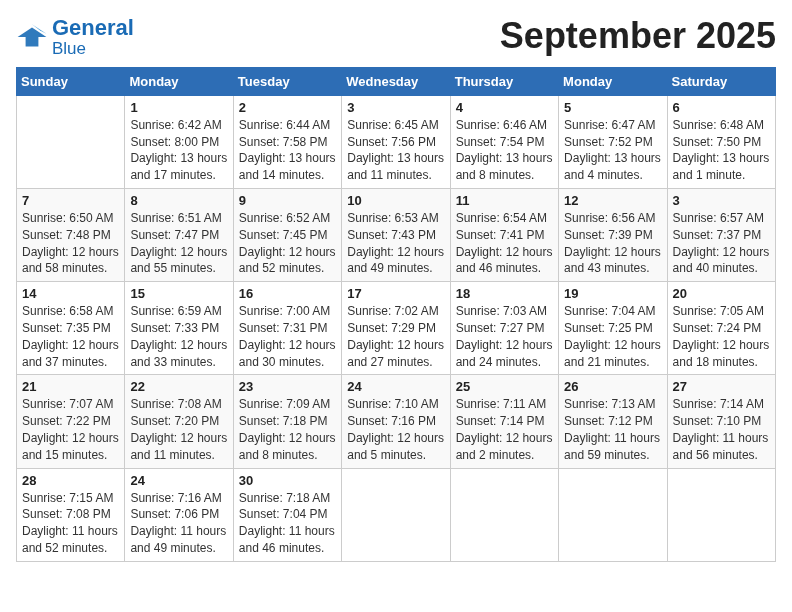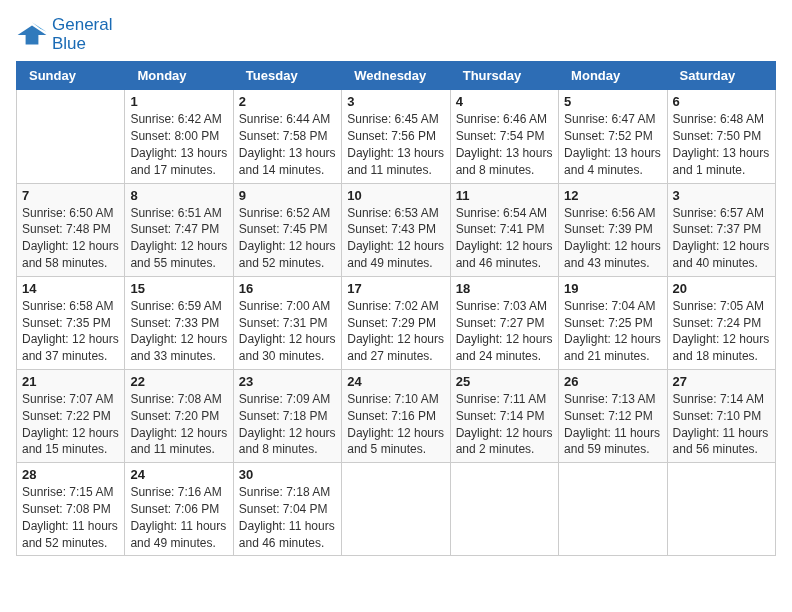--- a/index.html
+++ b/index.html
@@ -40,21 +40,21 @@
       margin-top: 2px;
     }
     table {
       width: 100%;
       border-collapse: collapse;
       font-size: 10.5px;
     }
     thead tr th {
       background-color: #2d6db5;
       color: #fff;
-      padding: 6px 12px;
+      padding: 6px 4px;
       text-align: left;
       font-size: 13px;
       font-weight: bold;
       border: 1px solid #2d6db5;
     }
     tbody tr td {
       border: 1px solid #ccc;
       vertical-align: top;
       padding: 4px 5px;
       height: 90px;
@@ -84,25 +84,26 @@
 </head>
 <body>
 
 <div class="header-area">
   <div class="logo">
     <svg class="logo-bird" viewBox="0 0 40 40">
       <polygon points="20,8 38,20 28,20 28,32 12,32 12,20 2,20" fill="#1a6bb5" opacity="0.9"></polygon>
       <polygon points="20,4 38,16 30,12" fill="#2d8fd4" opacity="0.85"></polygon>
     </svg>
     <div>
-      <div style="font-size:17px;font-weight:normal;color:#1a6bb5;line-height:1.1;">General</div>
+      <div style="font-size:22px;font-weight:bold;color:#1a6bb5;line-height:1.1;">General</div>
       <div style="font-size:17px;font-weight:normal;color:#1a6bb5;line-height:1.1;">Blue</div>
     </div>
   </div>
   <div class="title-area">
+    <div class="month-title">September 2025</div>
   </div>
 </div>
 
 <table>
   <thead>
     <tr id="header-row">
     <th>Sunday</th>
         <th>Monday</th>
         <th>Tuesday</th>
         <th>Wednesday</th>

